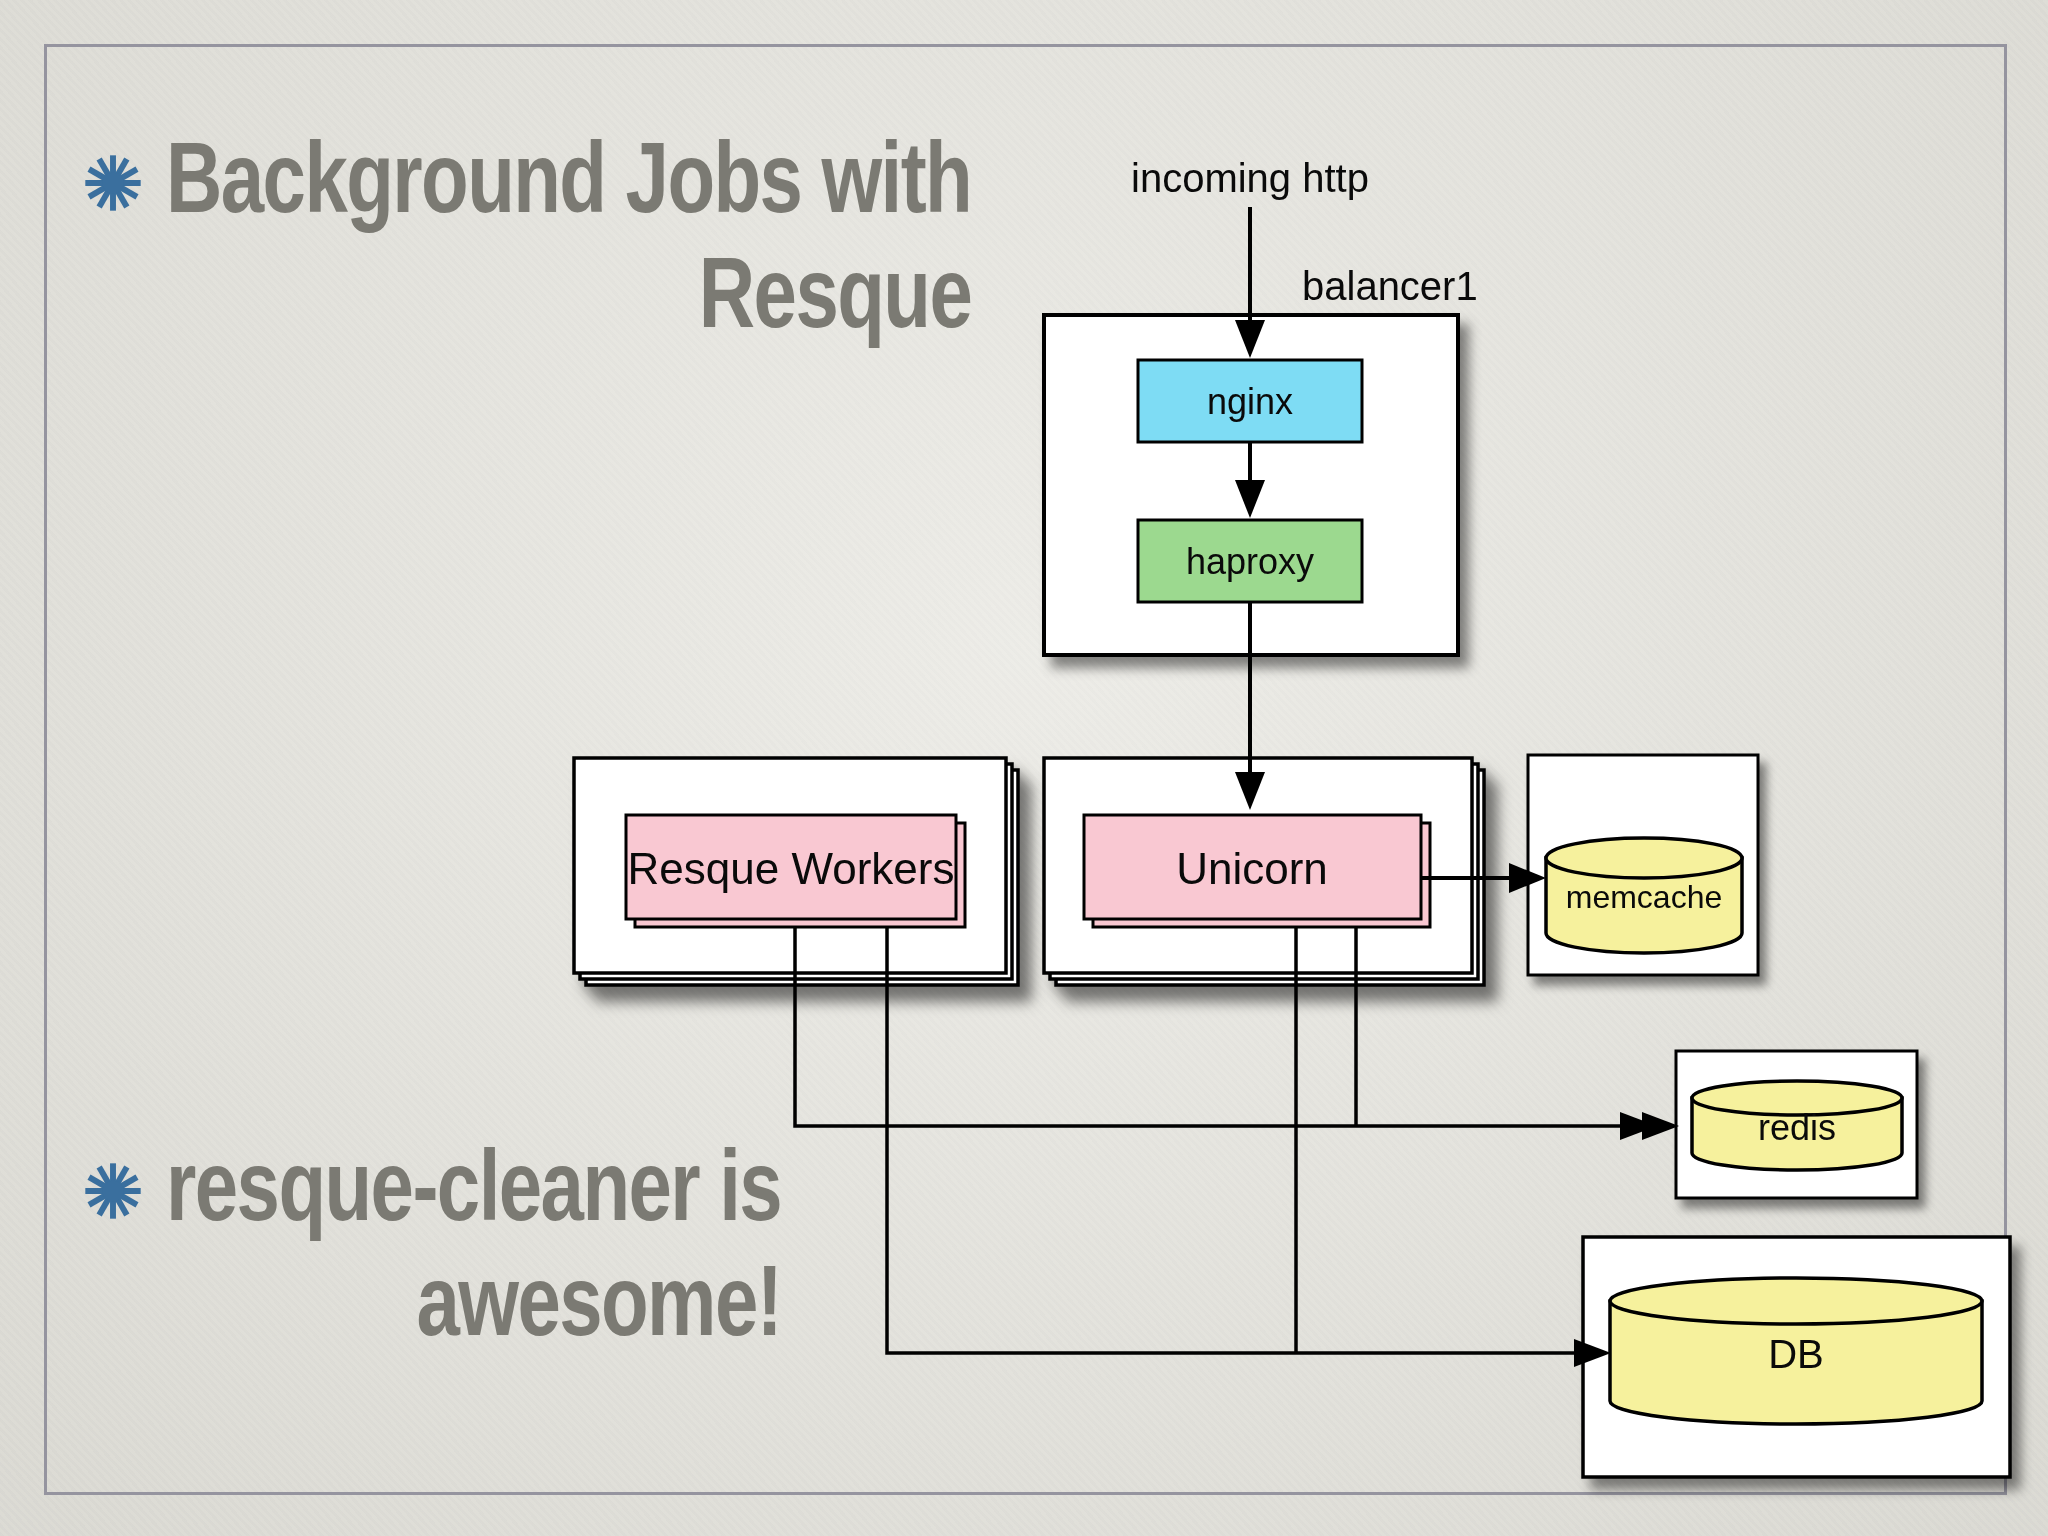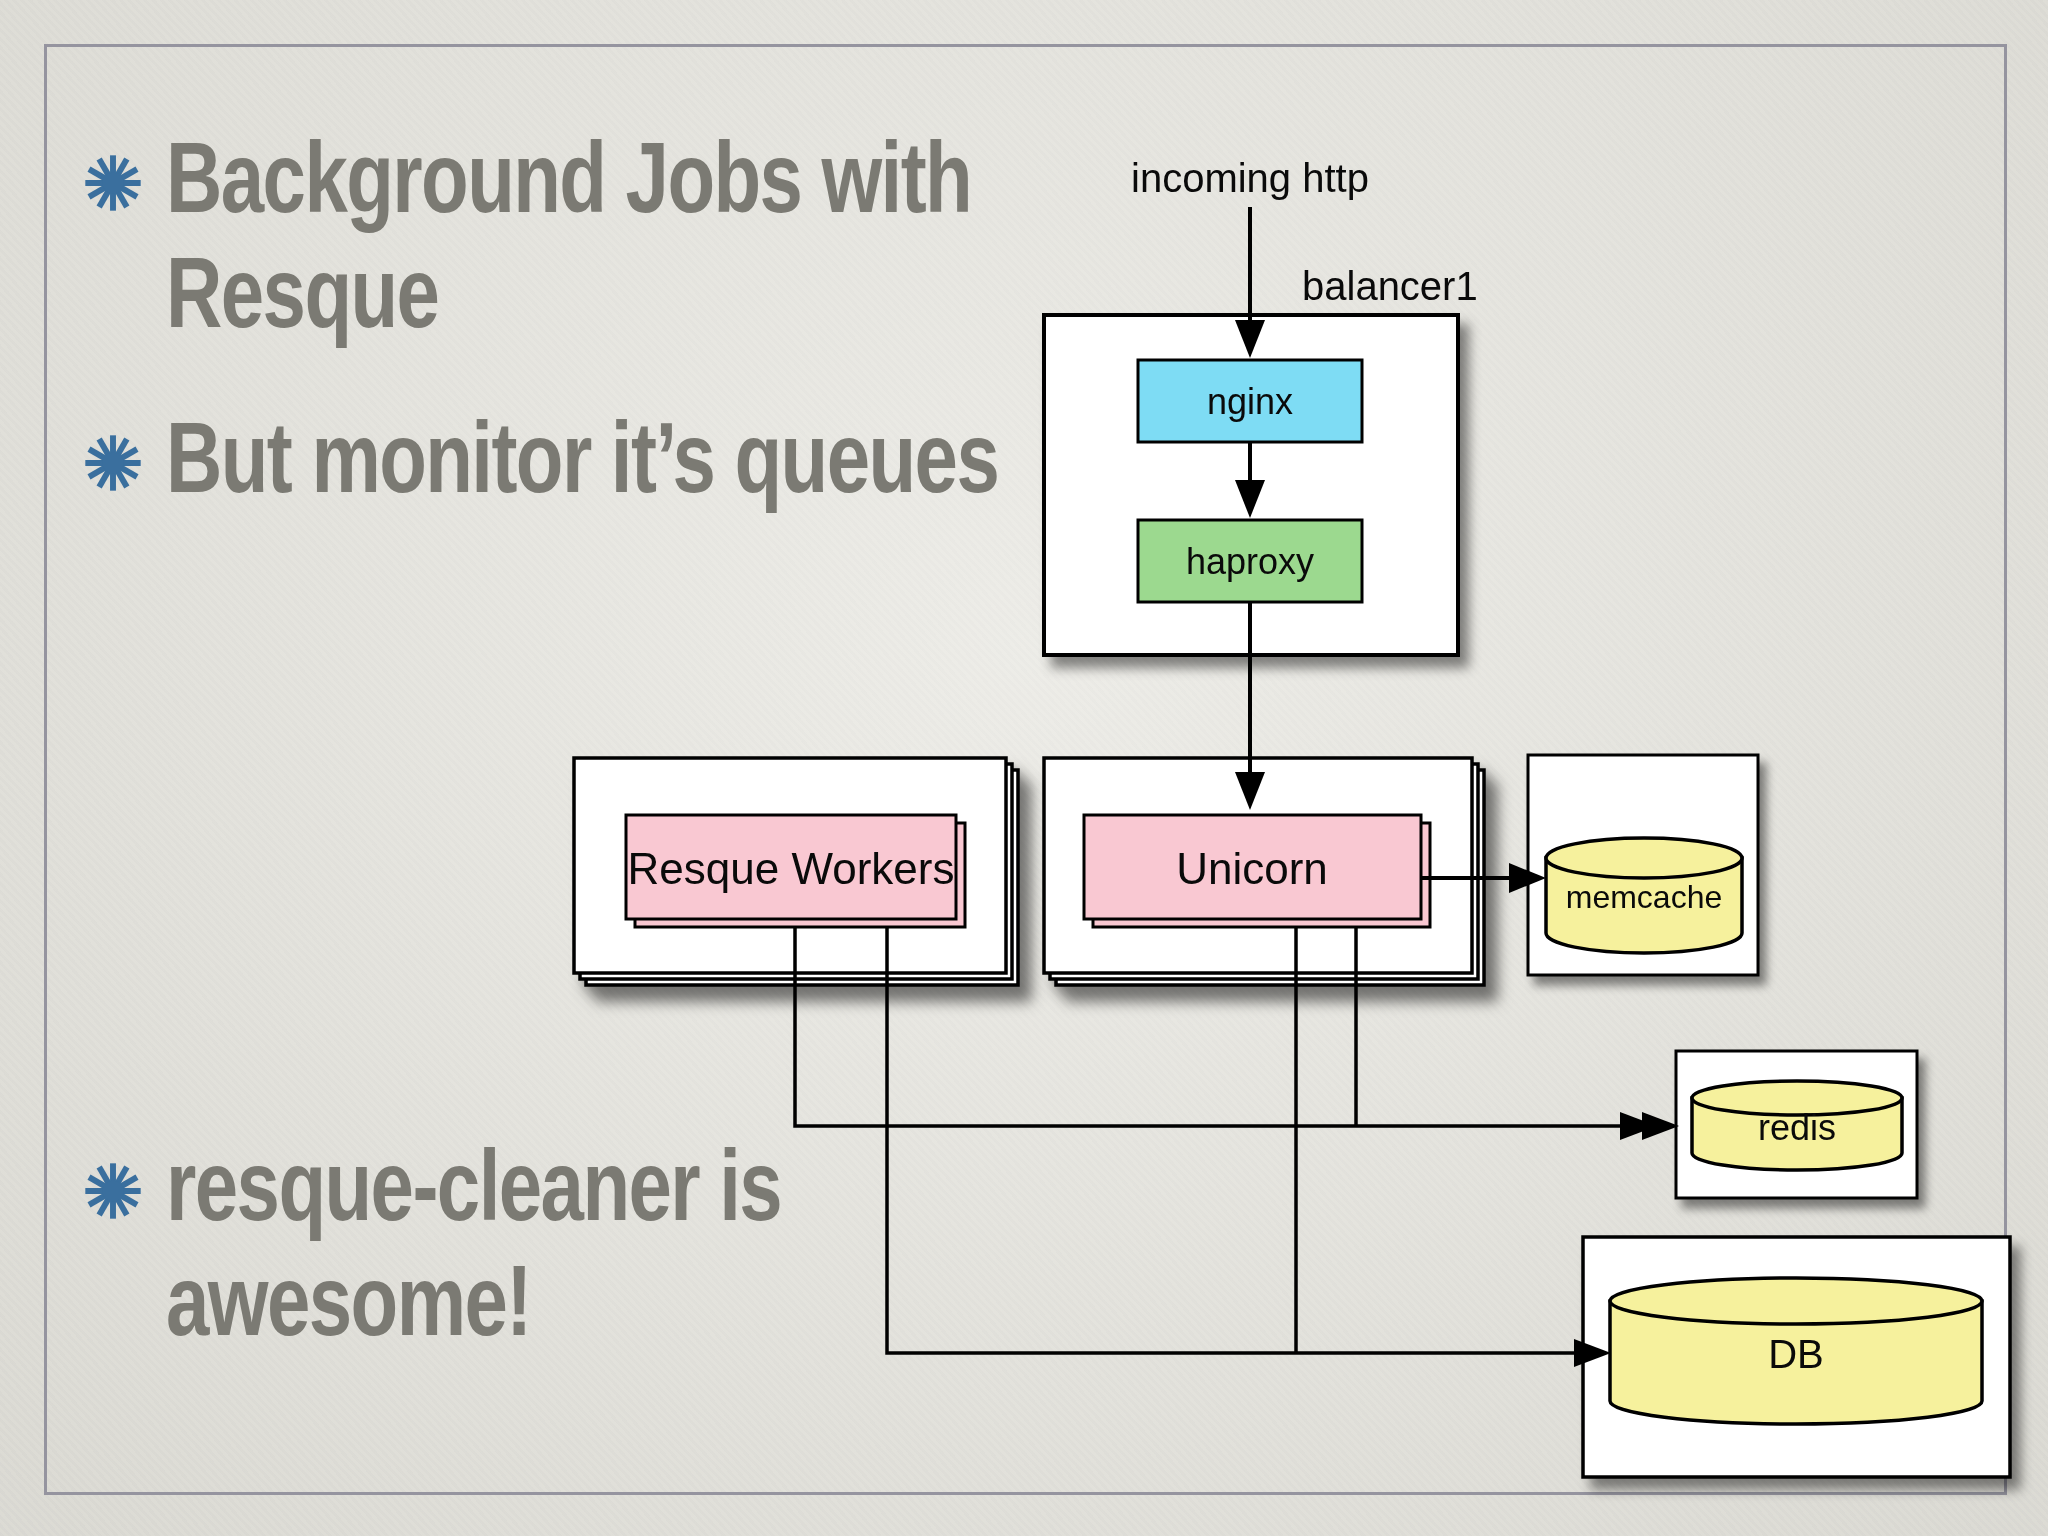--- a/index.html
+++ b/index.html
@@ -9,21 +9,21 @@
     background-image:
       radial-gradient(ellipse at 50% 42%, rgba(255,255,255,0.30), rgba(0,0,0,0.045) 96%),
       repeating-linear-gradient(47deg, rgba(0,0,0,0.014) 0 3px, rgba(255,255,255,0.012) 3px 6px);
     font-family:"Liberation Sans", sans-serif;
   }
   .slide{position:relative;width:2048px;height:1536px;}
   .frame{
     position:absolute;left:44px;top:44px;width:1957px;height:1445px;
     border:3px solid #95949f;pointer-events:none;
   }
-  .bullet-item{position:absolute;left:84px;}
+  .bullet-item{position:absolute;left:84px;text-align:right;}
   .star{position:absolute;left:0;top:34px;width:58px;height:58px;}
   .bullet-text{
     margin-left:82px;
     color:#7b7a73;
     font-weight:bold;
     font-size:100px;
     line-height:115px;
     letter-spacing:-2px;
     transform:scaleX(0.78);
     transform-origin:0 0;
@@ -49,36 +49,20 @@
           <line x1="40.2" y1="11.5" x2="3.8" y2="32.5"></line>
       </g>
       <circle cx="22" cy="22" r="8" fill="#3a6f9e"></circle>
     </svg>
     <div class="bullet-text">
       <div>Background Jobs with</div>
       <div>Resque</div>
     </div>
   </div>
 
-  <div class="bullet-item" style="top:400px">
-    <svg class="star" viewBox="0 0 44 44">
-      <g stroke-width="4.5" fill="none" stroke="#3a6f9e">
-        <line x1="22" y1="1" x2="22" y2="43"></line>
-          <line x1="1" y1="22" x2="43" y2="22"></line>
-        <line x1="3.8" y1="11.5" x2="40.2" y2="32.5"></line>
-          <line x1="11.5" y1="3.8" x2="32.5" y2="40.2"></line>
-        <line x1="32.5" y1="3.8" x2="11.5" y2="40.2"></line>
-          <line x1="40.2" y1="11.5" x2="3.8" y2="32.5"></line>
-      </g>
-      <circle cx="22" cy="22" r="8" fill="#3a6f9e"></circle>
-    </svg>
-    <div class="bullet-text">
-      <div>But monitor it’s queues</div>
-    </div>
-  </div>
 
 
   <div class="bullet-item" style="top:1128px">
     <svg class="star" viewBox="0 0 44 44">
       <g stroke-width="4.5" fill="none" stroke="#3a6f9e">
         <line x1="22" y1="1" x2="22" y2="43"></line>
           <line x1="1" y1="22" x2="43" y2="22"></line>
         <line x1="3.8" y1="11.5" x2="40.2" y2="32.5"></line>
           <line x1="11.5" y1="3.8" x2="32.5" y2="40.2"></line>
         <line x1="32.5" y1="3.8" x2="11.5" y2="40.2"></line>

